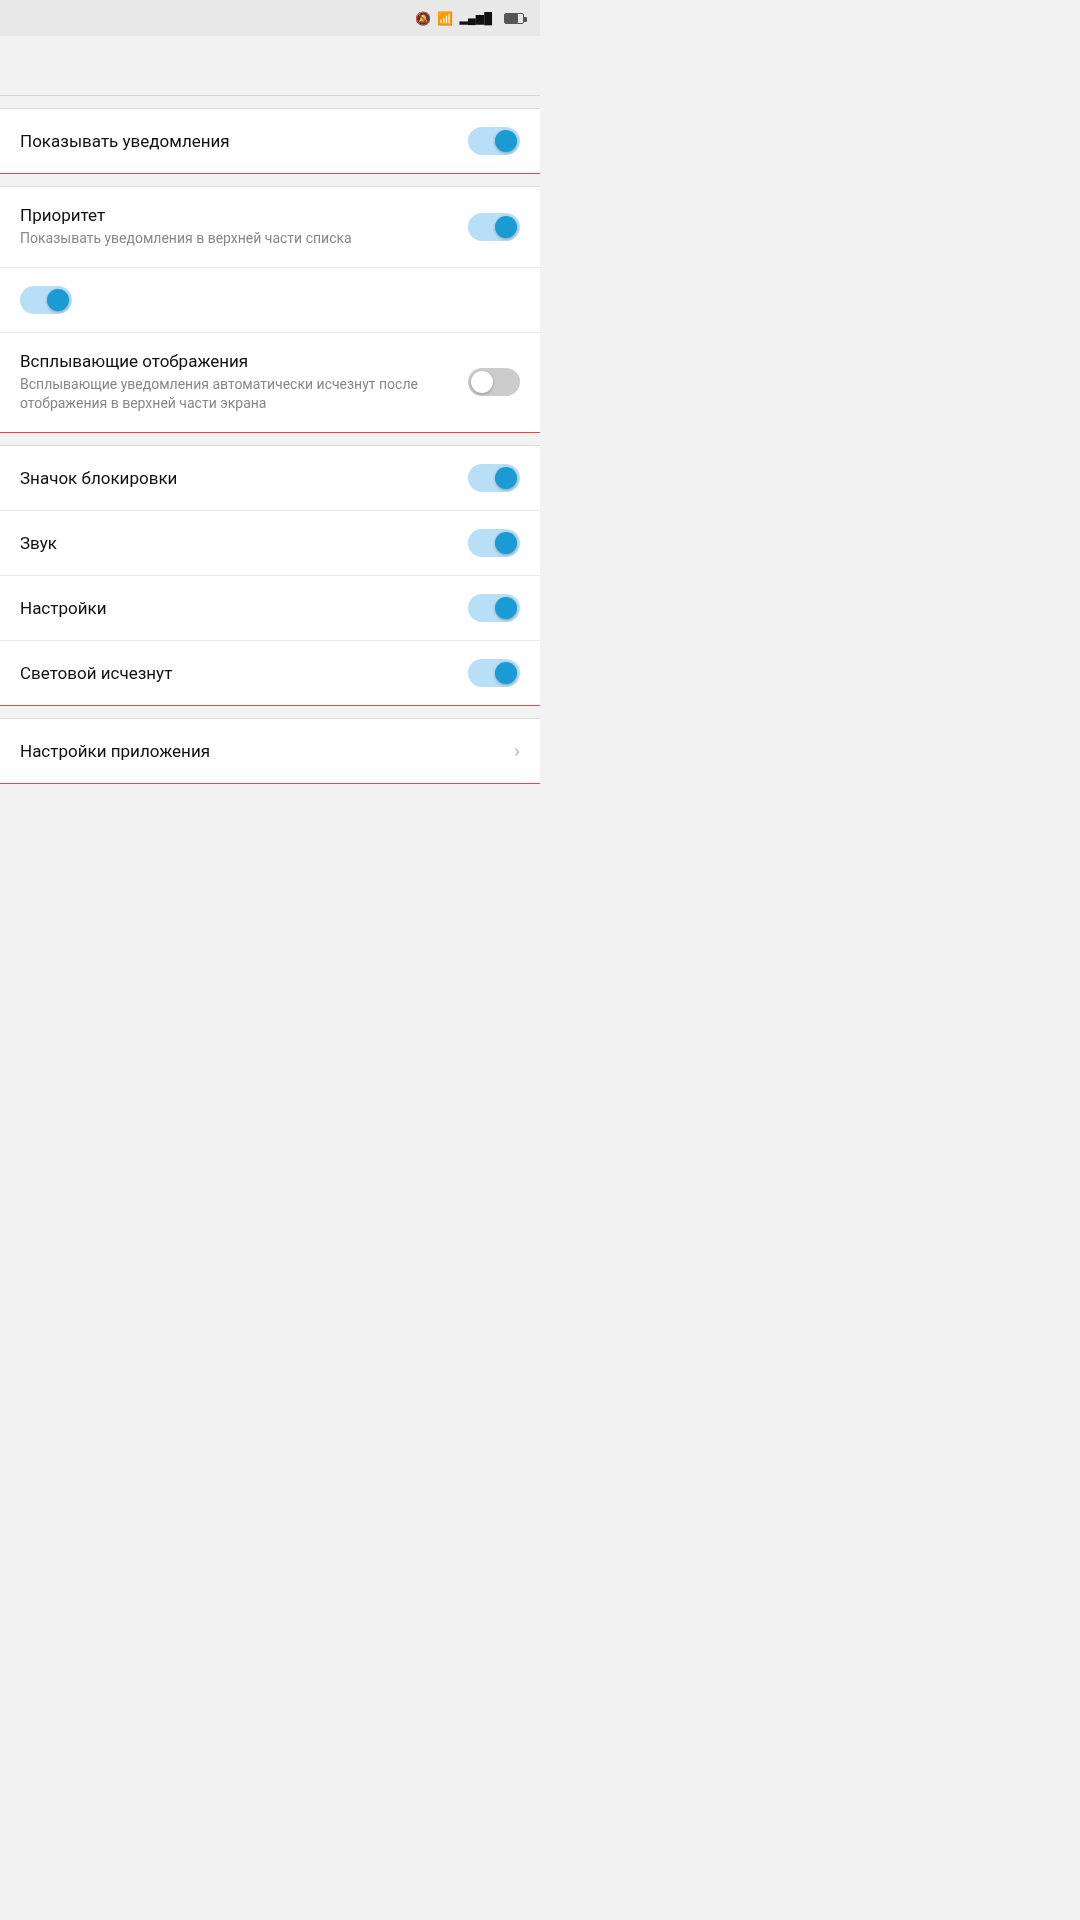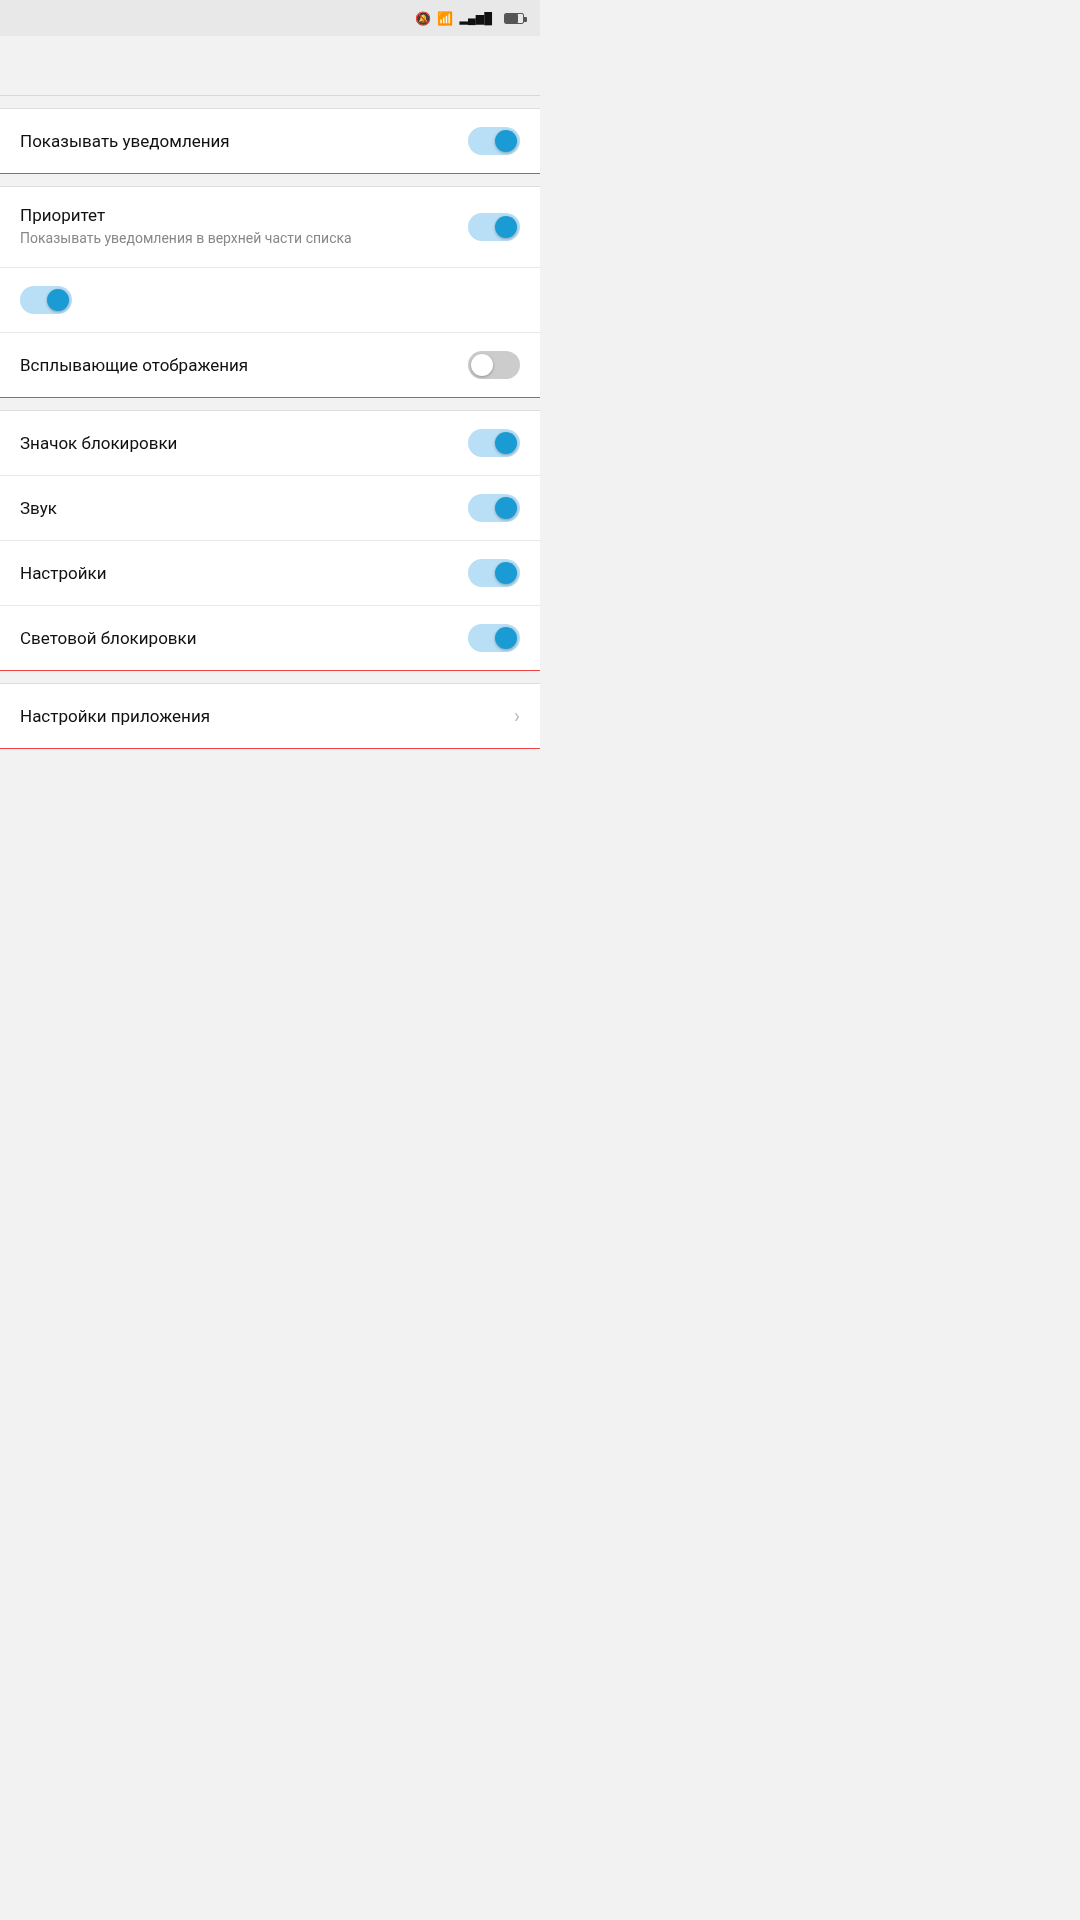--- a/index.html
+++ b/index.html
@@ -197,20 +197,21 @@
       <div class="setting-row">
         <div class="toggle">
           <div class="toggle-track on">
             <div class="toggle-thumb"></div>
           </div>
         </div>
       </div>
       <div class="setting-row">
         <div class="setting-text">
           <div class="setting-label">Всплывающие отображения</div>
+          <div class="setting-desc">Всплывающие уведомления автоматически исчезнут после отображения в верхней части экрана</div>
         </div>
         <div class="toggle">
           <div class="toggle-track off">
             <div class="toggle-thumb"></div>
           </div>
         </div>
       </div>
     </div>
     <div class="section">
       <div class="setting-row">
@@ -238,21 +239,21 @@
           <div class="setting-label">Настройки</div>
         </div>
         <div class="toggle">
           <div class="toggle-track on">
             <div class="toggle-thumb"></div>
           </div>
         </div>
       </div>
       <div class="setting-row">
         <div class="setting-text">
-          <div class="setting-label">Световой блокировки</div>
+          <div class="setting-label">Световой исчезнут</div>
         </div>
         <div class="toggle">
           <div class="toggle-track on">
             <div class="toggle-thumb"></div>
           </div>
         </div>
       </div>
     </div>
     <div class="section">
       <div class="setting-row">

